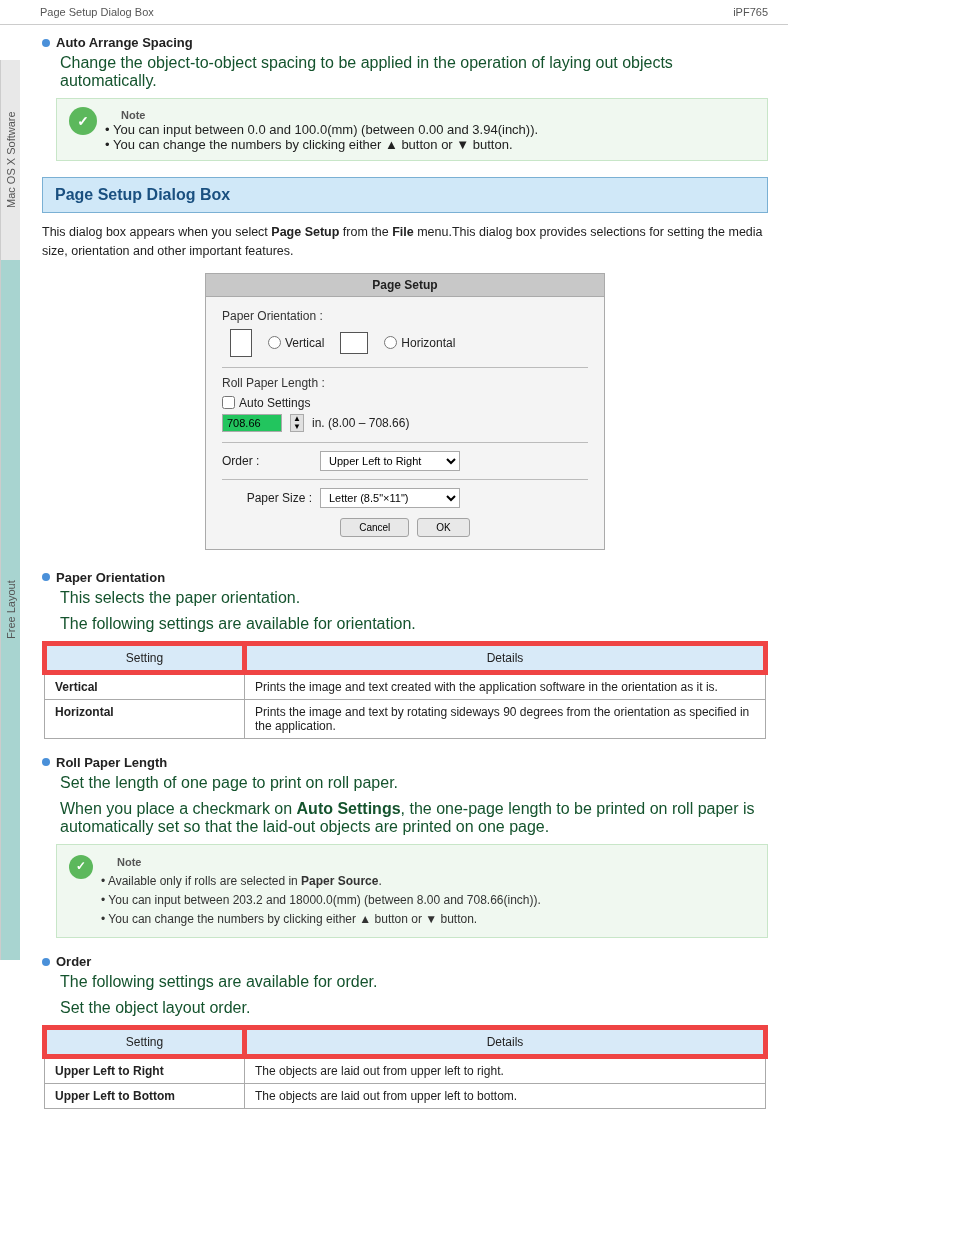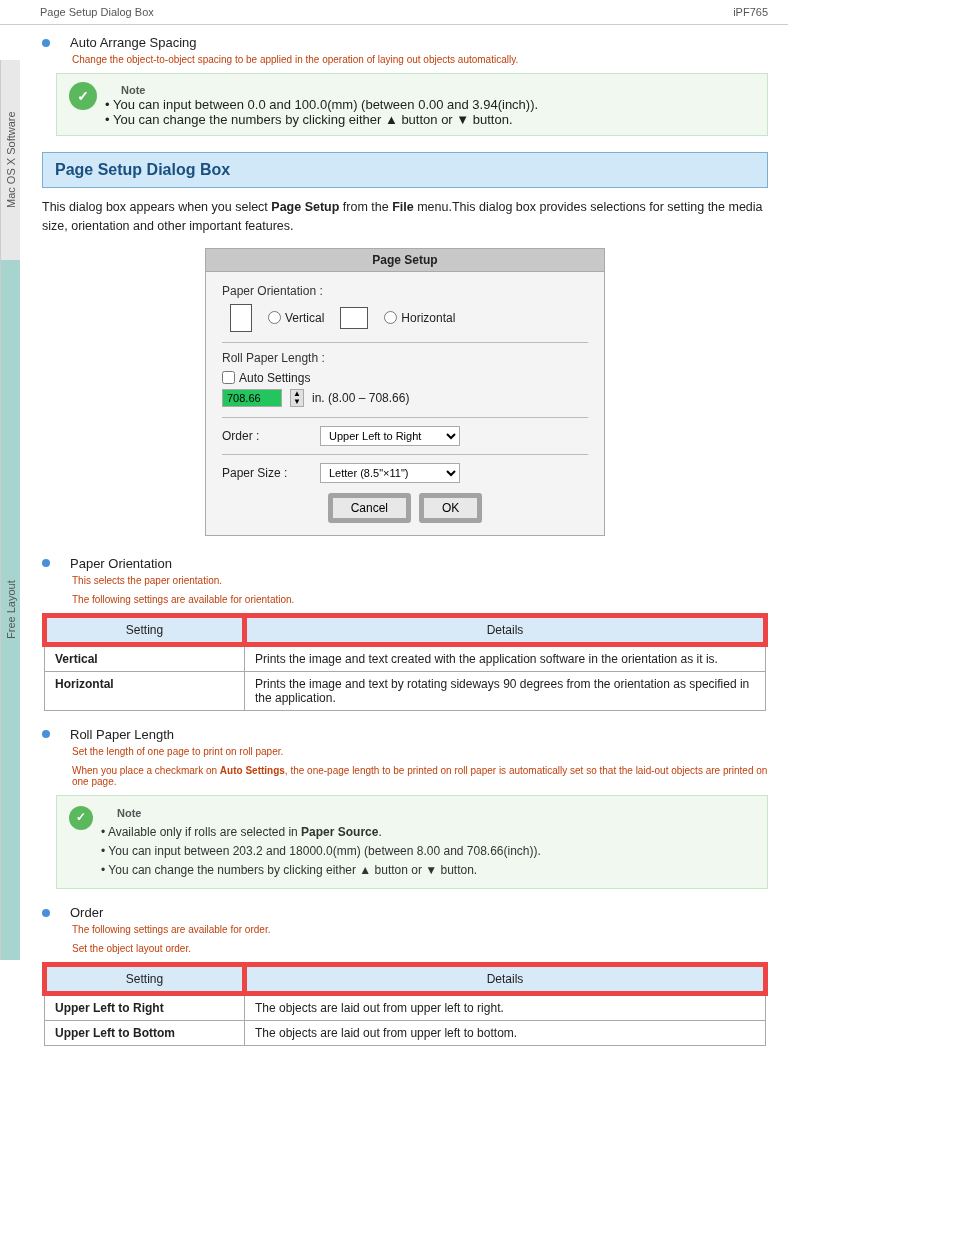--- a/index.html
+++ b/index.html
@@ -62,38 +62,38 @@
     }
     
     .main-content {
       margin-left: 22px;
       padding: 10px 20px 20px 20px;
     }
     
     .section-title {
       display: flex;
       align-items: center;
-      gap: 20px;
-      font-weight: normal;
+      gap: 6px;
+      font-weight: bold;
       font-size: 13px;
       margin-bottom: 4px;
     }
     .bullet-dot {
       width: 8px;
       height: 8px;
       background: #4a90d9;
       border-radius: 50%;
       display: inline-block;
       flex-shrink: 0;
     }
     .section-desc {
-      margin-left: 30px;
+      margin-left: 18px;
       margin-bottom: 8px;
-      font-size: 10px;
-      color: #c2410c;
+      font-size: 16px;
+      color: #14532d;
     }
     
     .note-box {
       background: #f0f8f0;
       border: 1px solid #c8e6c8;
       margin-left: 14px;
       margin-bottom: 16px;
       padding: 8px 12px;
       display: flex;
       gap: 8px;
@@ -214,24 +214,24 @@
       font-size: 11px;
       width: 140px;
     }
     .dialog-buttons {
       display: flex;
       justify-content: center;
       gap: 8px;
       margin-top: 10px;
     }
     .dialog-btn {
-      border: 5px solid #a3a3a3;
+      border: 1px solid #a3a3a3;
       background: #e8e8e8;
       padding: 3px 18px;
-      font-size: 12px;
+      font-size: 10px;
       cursor: pointer;
       border-radius: 3px;
     }
     
     .settings-table {
       width: 100%;
       border-collapse: collapse;
       margin: 8px 0 16px 0;
       font-size: 12px;
     }
@@ -422,21 +422,21 @@
 
         <div class="dialog-row">
           <span style="width:90px;">Order :</span>
           <select class="dialog-select">
             <option>Upper Left to Right</option>
           </select>
         </div>
         <hr class="dialog-divider">
 
         <div class="dialog-row">
-          <span style="width:90px;">Paper Size :</span>
+          <span style="width:90px;text-align:right;">Paper Size :</span>
           <select class="dialog-select">
             <option>Letter (8.5"×11")</option>
           </select>
         </div>
 
         <div class="dialog-buttons">
           <button class="dialog-btn">Cancel</button>
           <button class="dialog-btn">OK</button>
         </div>
       </div>

